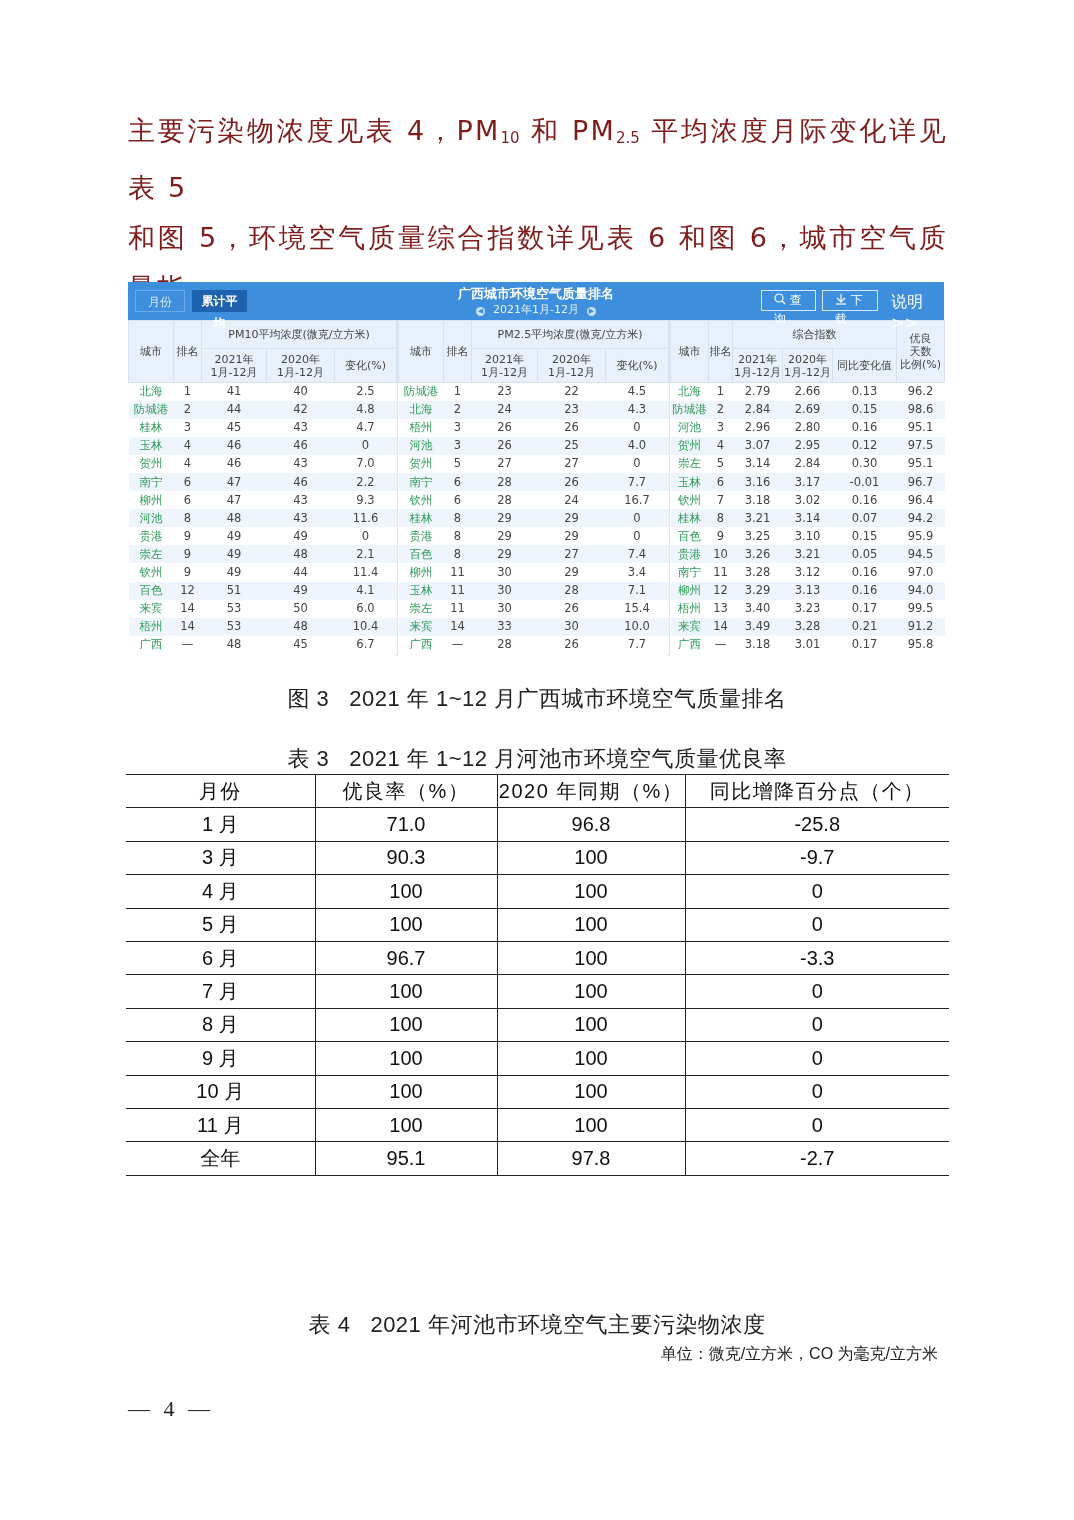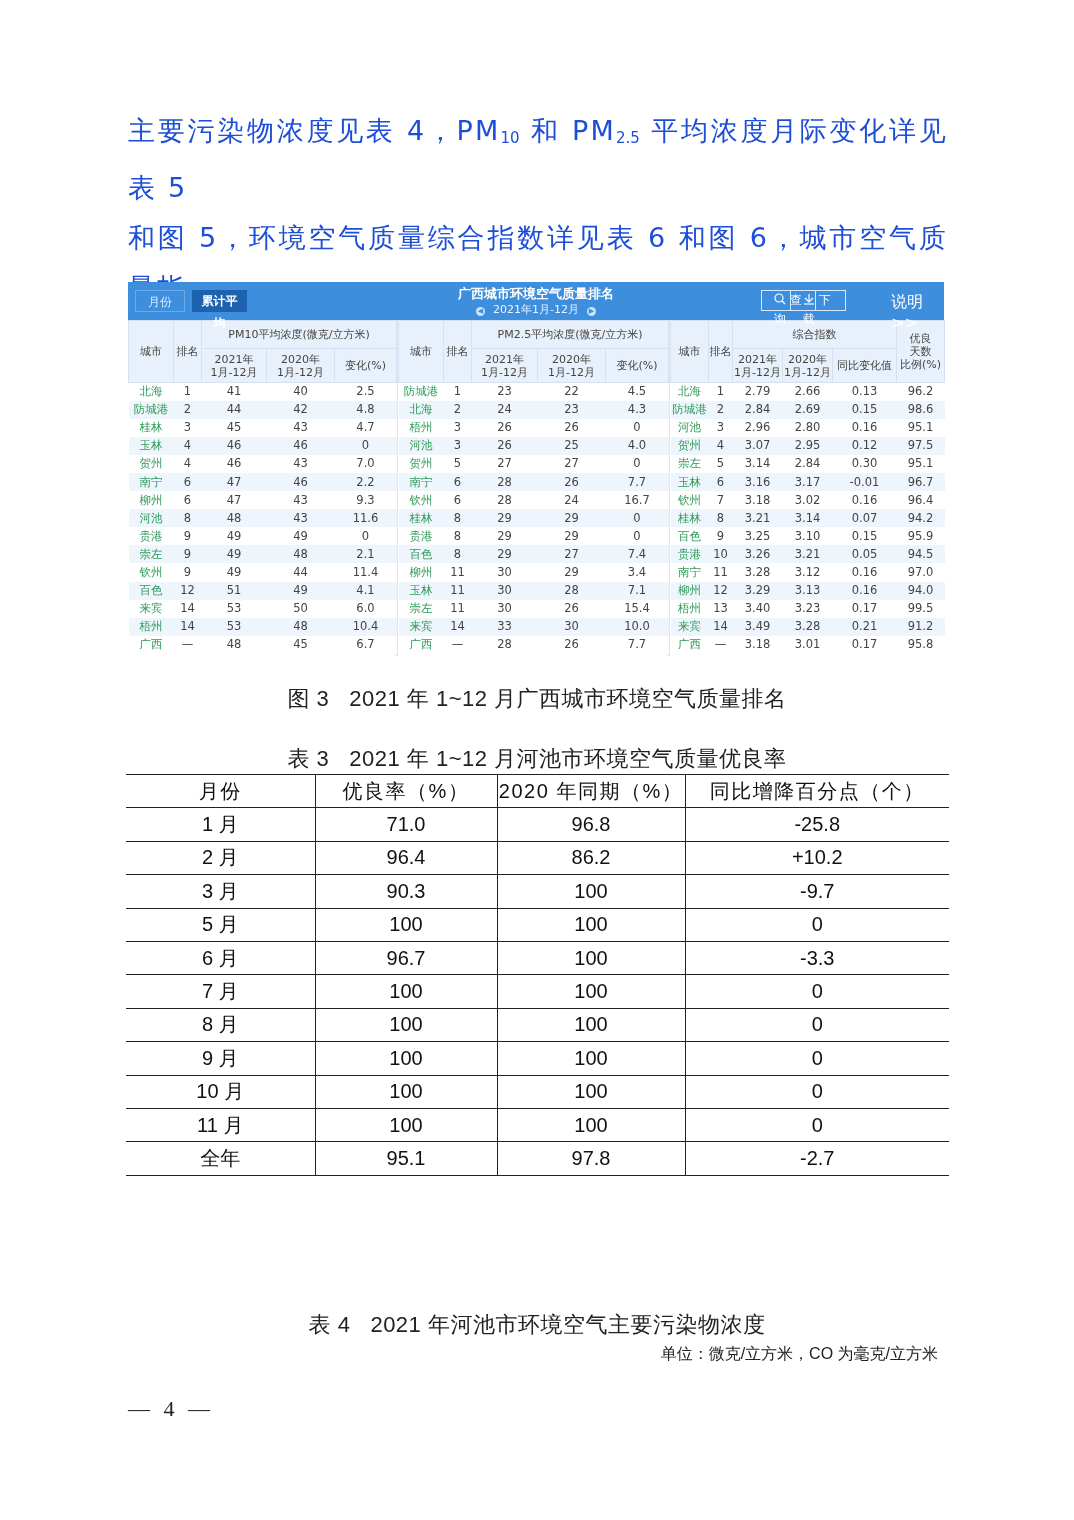--- a/index.html
+++ b/index.html
@@ -1,33 +1,33 @@
 <!DOCTYPE html>
 <html><head>
 <meta charset="utf-8">
 <style>
   * { box-sizing: border-box; margin: 0; padding: 0; }
   html, body { width: 1074px; height: 1520px; background: #ffffff; }
   body { position: relative; font-family: "DejaVu Sans", "Liberation Sans", sans-serif; color: #111; overflow: hidden; }
 
-  .intro { position: absolute; left: 128px; top: 106px; width: 820px; font-size: 27px; line-height: 50px; letter-spacing: 2.2px; color: #1d4ed8; text-align: justify; }
+  .intro { position: absolute; left: 128px; top: 106px; width: 820px; font-size: 27px; line-height: 50px; letter-spacing: 2.2px; color: #7f1d1d; text-align: justify; }
   .intro sub { font-size: 15px; vertical-align: -3px; letter-spacing: 0; }
 
   
   .widget { position: absolute; left: 128px; top: 282px; width: 816px; height: 374px; background: #fff; }
   .wbar { height: 38px; background: #3e8ede; position: relative; color: #fff; }
   .tab { position: absolute; top: 8px; height: 22px; font-size: 12px; line-height: 22px; padding: 0 8px; }
   .tab-month { left: 7px; width: 50px; border: 1px solid #6aa9ea; color: #d9ebff; text-align: center; }
   .tab-cum { left: 64px; width: 55px; background: #1d62ae; color: #fff; text-align: center; font-weight: bold; }
   .wtitle { position: absolute; left: 0; right: 0; top: 3px; text-align: center; font-size: 13px; font-weight: bold; }
   .wsub { position: absolute; left: 0; right: 0; top: 20px; text-align: center; font-size: 11px; color: #eaf4ff; }
   .wsub .arr { display: inline-block; width: 9px; height: 9px; border-radius: 50%; background: #cde3fa; color: #3e8ede; font-size: 7px; line-height: 9px; vertical-align: 0; margin: 0 8px; text-align:center; }
   .wbtn { position: absolute; top: 8px; height: 21px; border: 1px solid #d6e9ff; font-size: 12px; line-height: 19px; padding: 0 12px; color: #fff; }
   .btn-query { left: 633px; width: 55px; }
-  .btn-down { left: 662px; width: 56px; }
+  .btn-down { left: 694px; width: 56px; }
   .wlink { position: absolute; left: 763px; top: 10px; font-size: 16px; color: #fff; }
 
   .panels { display: flex; height: 336px; }
   .panel { flex: none; border-right: 2px solid #dce7f2; }
   .panel:last-child { border-right: none; }
   table.rk { border-collapse: collapse; font-size: 11.5px; color: #444; table-layout: fixed; }
   table.rk th { background: #e8f1fb; font-weight: normal; color: #444; border: 1px solid #d5e1ee; font-size: 11px; line-height: 13px; }
   table.rk td { text-align: center; height: 18.1px; line-height: 17px; border: none; padding: 0; }
   table.rk tr.odd td { background: #ffffff; }
   table.rk tr.even td { background: #eef5fc; }
@@ -521,30 +521,30 @@
     </tr>
   </thead>
   <tbody id="t3-body">
       <tr>
         <td>1 月</td>
         <td>71.0</td>
         <td>96.8</td>
         <td>-25.8</td>
       </tr>
       <tr>
-        <td>2 月</td>
-        <td>96.4</td>
-        <td>86.2</td>
-        <td>+10.2</td>
-      </tr>
-      <tr>
         <td>3 月</td>
         <td>90.3</td>
         <td>100</td>
         <td>-9.7</td>
+      </tr>
+      <tr>
+        <td>4 月</td>
+        <td>100</td>
+        <td>100</td>
+        <td>0</td>
       </tr>
       <tr>
         <td>5 月</td>
         <td>100</td>
         <td>100</td>
         <td>0</td>
       </tr>
       <tr>
         <td>6 月</td>
         <td>96.7</td>

